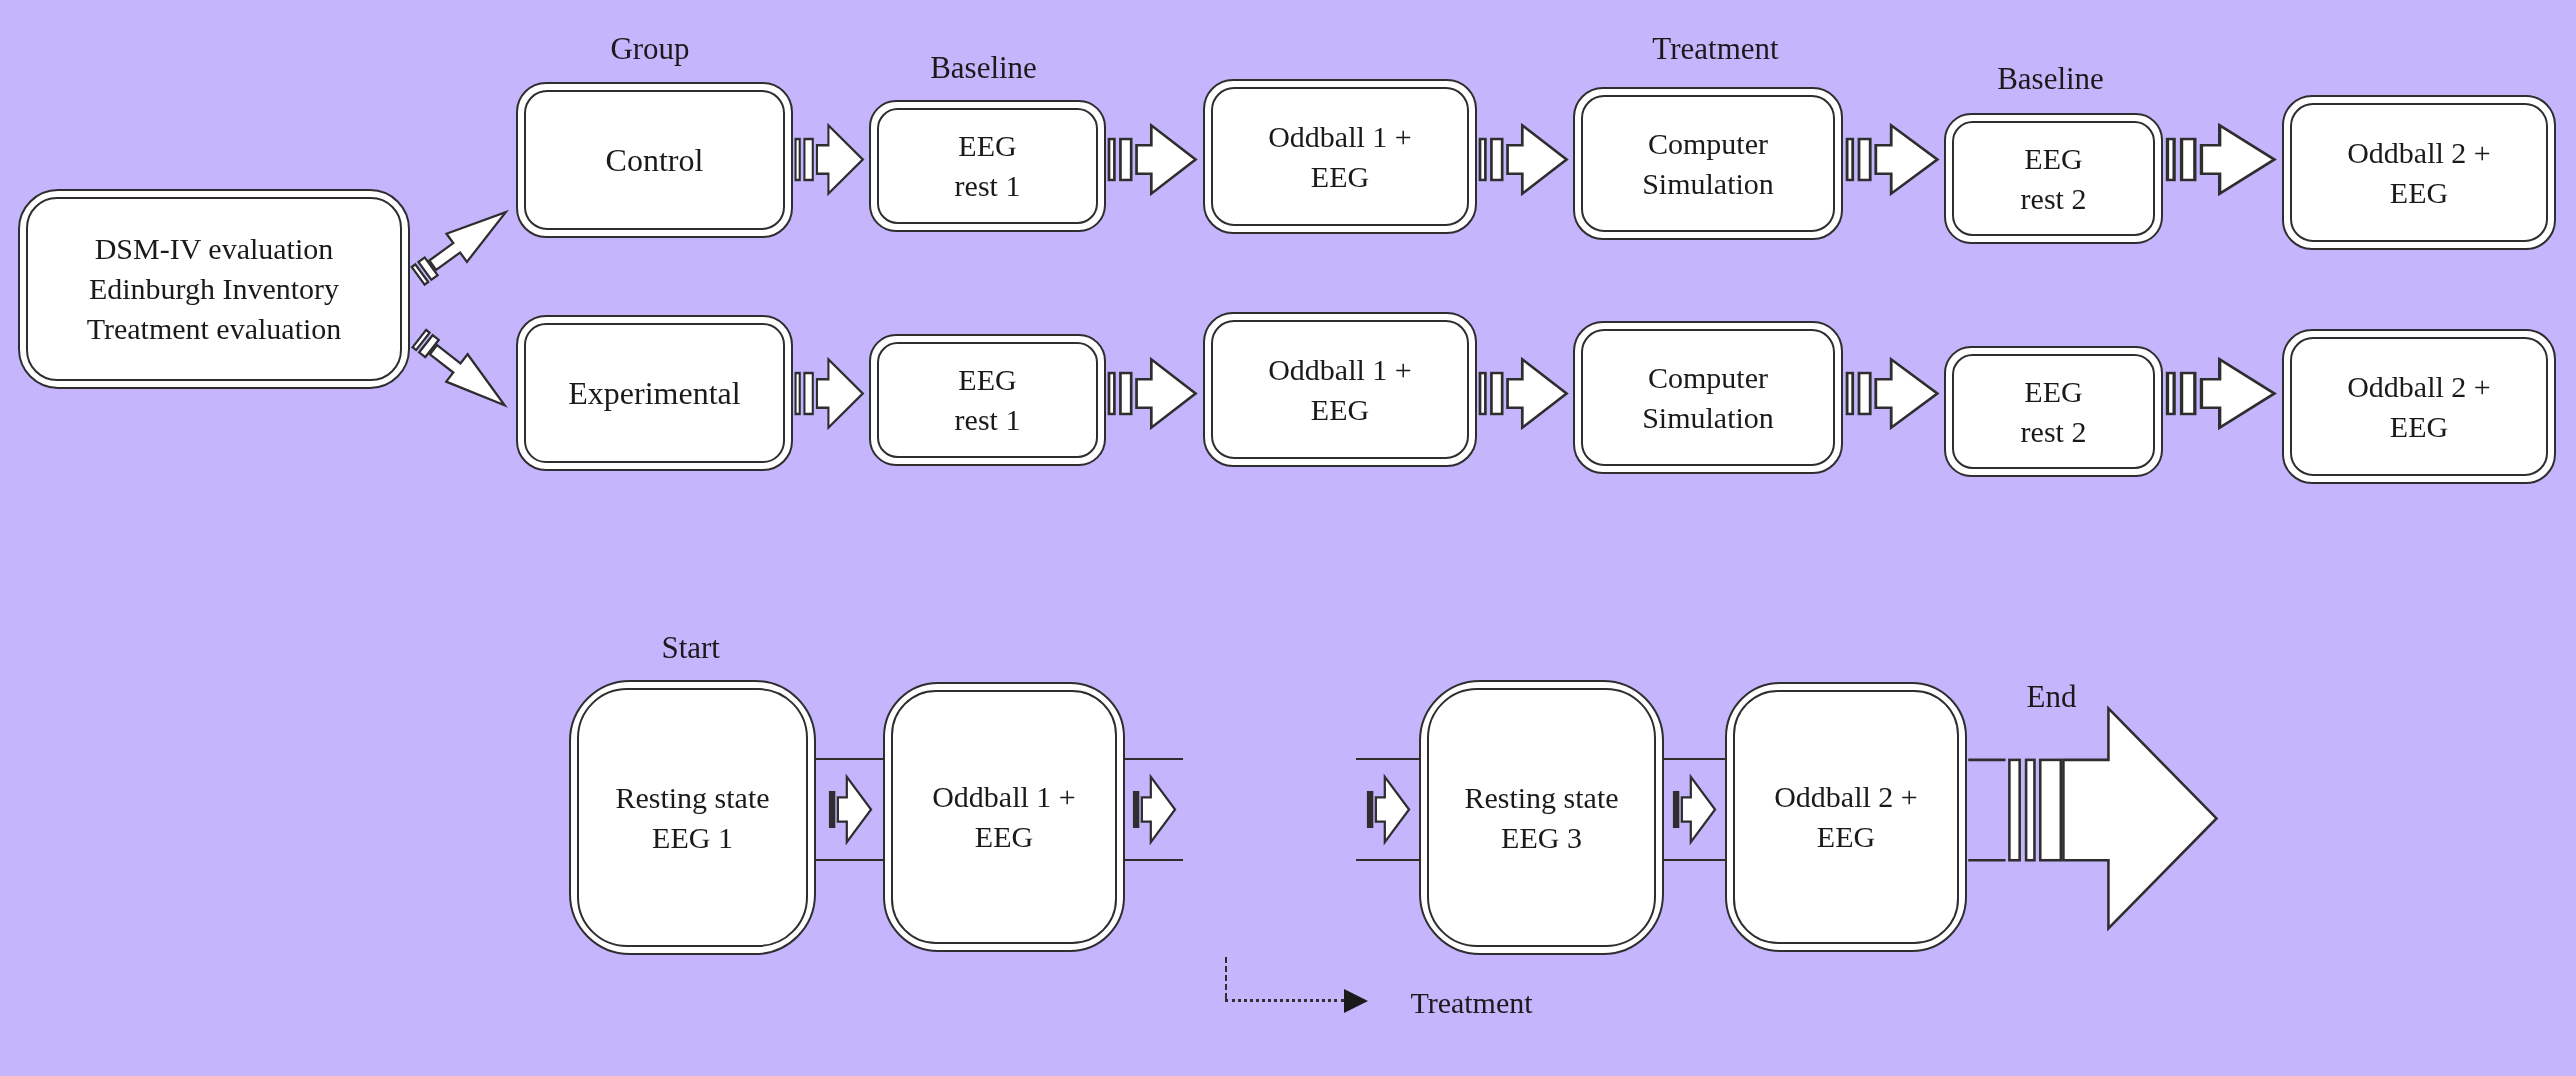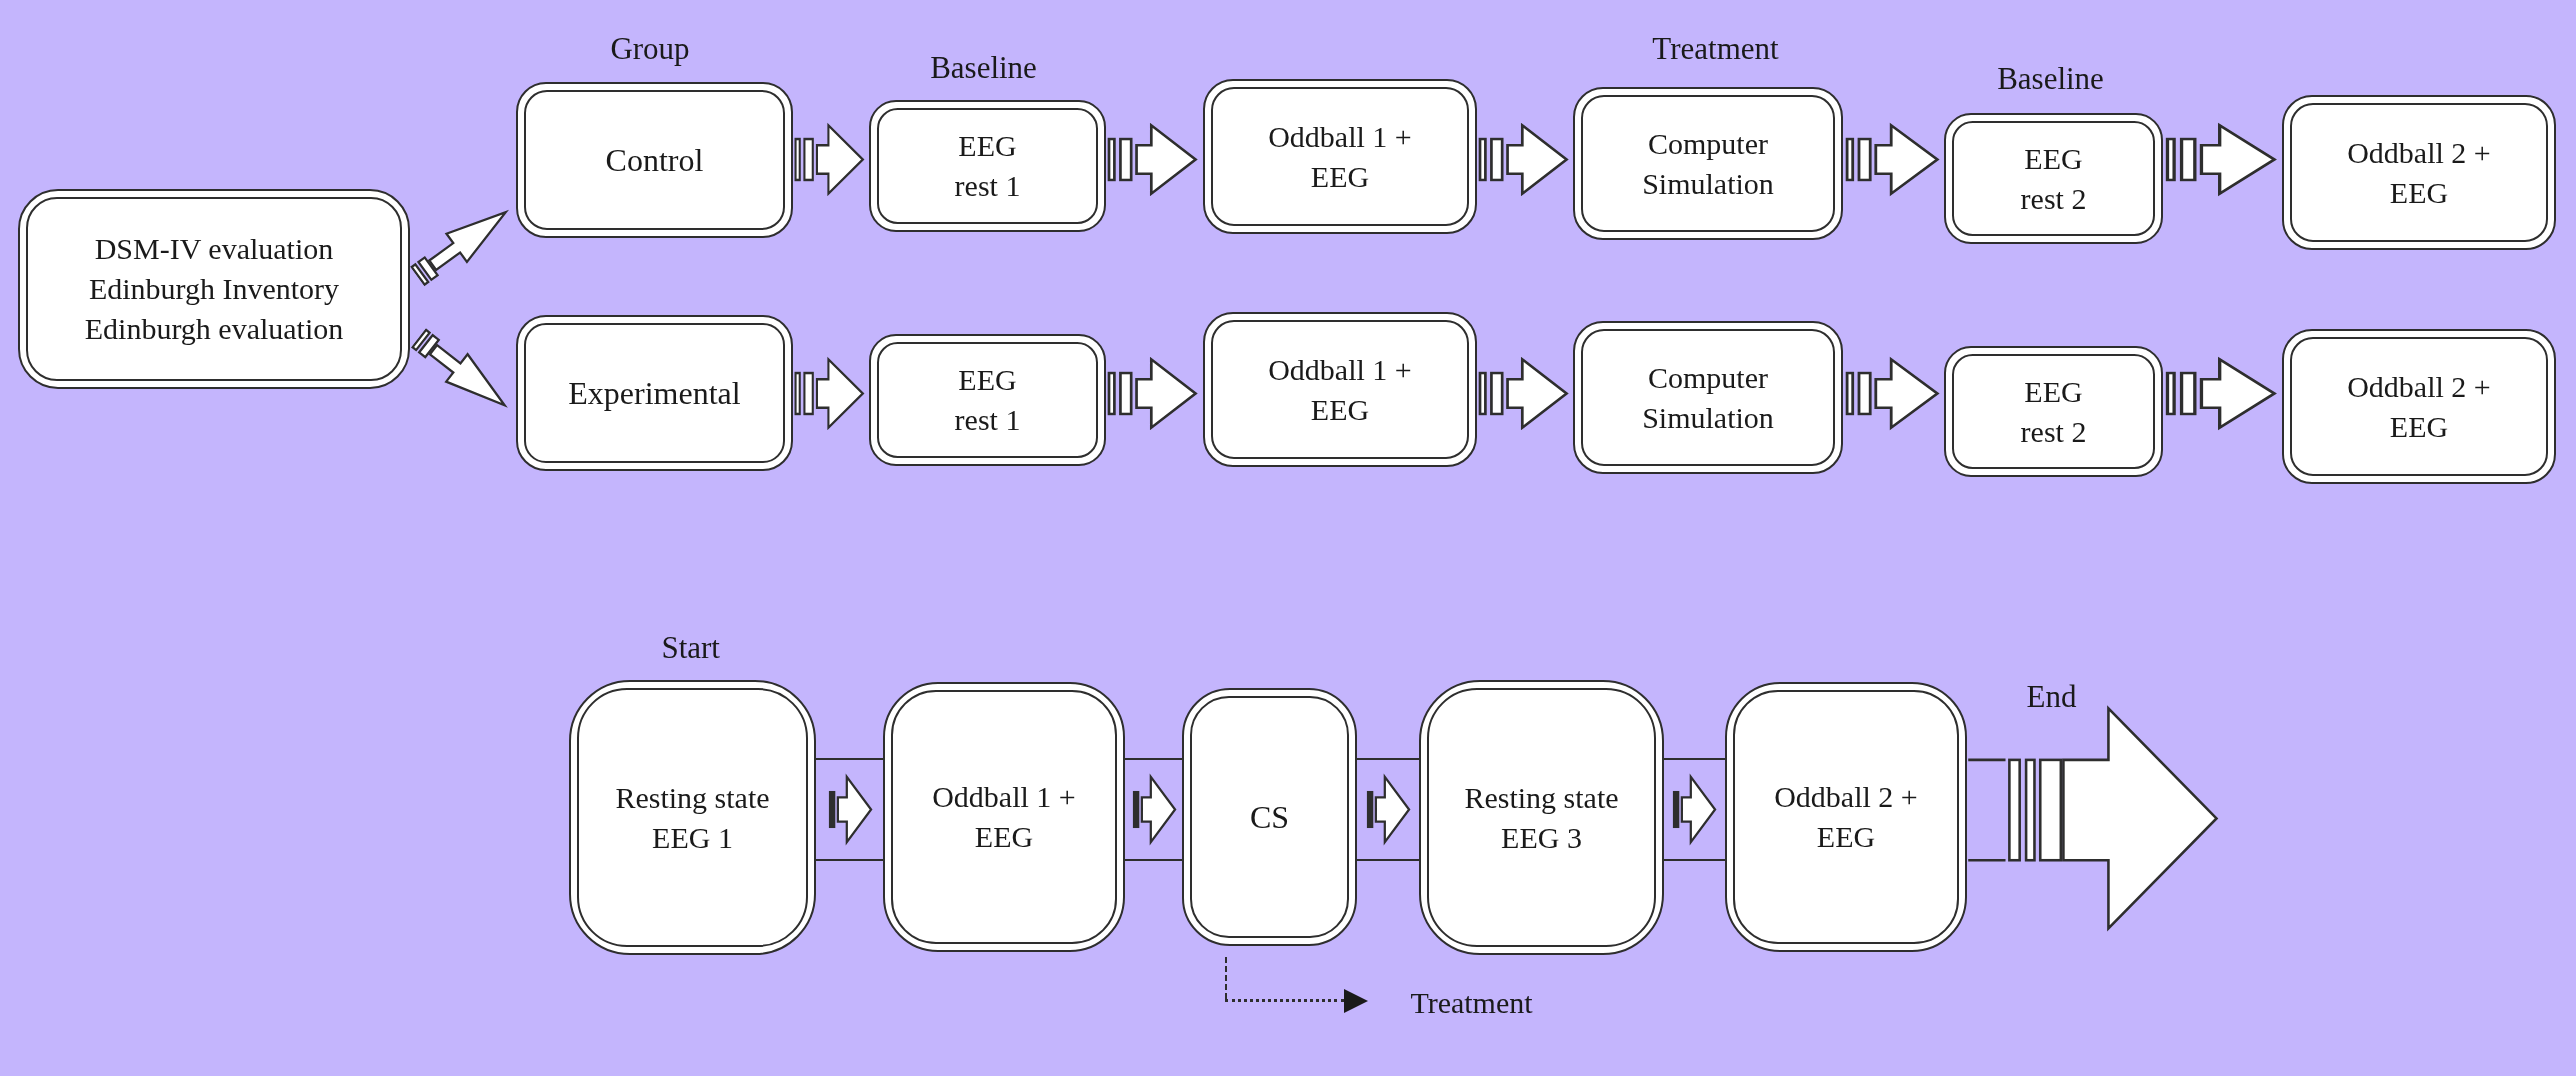--- a/index.html
+++ b/index.html
@@ -31,21 +31,21 @@
   <div class="lbl" style="left:887px;top:50px;width:193px;">Baseline</div>
   <div class="lbl" style="left:1603px;top:31px;width:225px;">Treatment</div>
   <div class="lbl" style="left:1954px;top:61px;width:193px;">Baseline</div>
   <div class="lbl" style="left:578px;top:630px;width:142px;text-align:right;">Start</div>
   <div class="lbl" style="left:1974px;top:679px;width:155px;">End</div>
 
   <div class="box" style="left:18px;top:189px;width:392px;height:200px;border-radius:40px;">
     <div class="inner" style="border-radius:31px;">
       <div class="bl">DSM-IV evaluation</div>
       <div class="bl">Edinburgh Inventory</div>
-      <div class="bl">Edinburgh evaluation</div>
+      <div class="bl">Treatment evaluation</div>
     </div>
   </div>
 
   <div class="diag" style="left:406px;top:207px;width:116px;height:71px;transform:rotate(-36deg);">
     <svg width="116" height="71" viewBox="0 0 180 90">
       <rect x="2" y="28" width="7" height="34" fill="#fff" stroke="#2e2e2e" stroke-width="3.5"></rect>
       <rect x="15" y="28" width="12" height="34" fill="#fff" stroke="#2e2e2e" stroke-width="3.5"></rect>
       <polygon points="30,36 76,36 76,18 170,45 76,72 76,54 30,54" fill="#fff" stroke="#2e2e2e" stroke-width="3.5"></polygon>
     </svg>
   </div>
@@ -204,25 +204,20 @@
   <div class="box" style="left:569px;top:680px;width:247px;height:275px;border-radius:61px;">
     <div class="inner" style="border-radius:50px;">
       <div class="bl">Resting state</div>
       <div class="bl">EEG 1</div>
     </div>
   </div>
   <div class="box" style="left:883px;top:682px;width:242px;height:270px;border-radius:55px;">
     <div class="inner" style="border-radius:45px;">
       <div class="bl">Oddball 1 +</div>
       <div class="bl">EEG</div>
-    </div>
-  </div>
-  <div class="box" style="left:1182px;top:688px;width:175px;height:258px;border-radius:48px;">
-    <div class="inner" style="border-radius:39px;">
-      <div class="bl-big">CS</div>
     </div>
   </div>
   <div class="box" style="left:1419px;top:680px;width:245px;height:275px;border-radius:61px;">
     <div class="inner" style="border-radius:50px;">
       <div class="bl">Resting state</div>
       <div class="bl">EEG 3</div>
     </div>
   </div>
   <div class="box" style="left:1725px;top:682px;width:242px;height:270px;border-radius:55px;">
     <div class="inner" style="border-radius:45px;">

